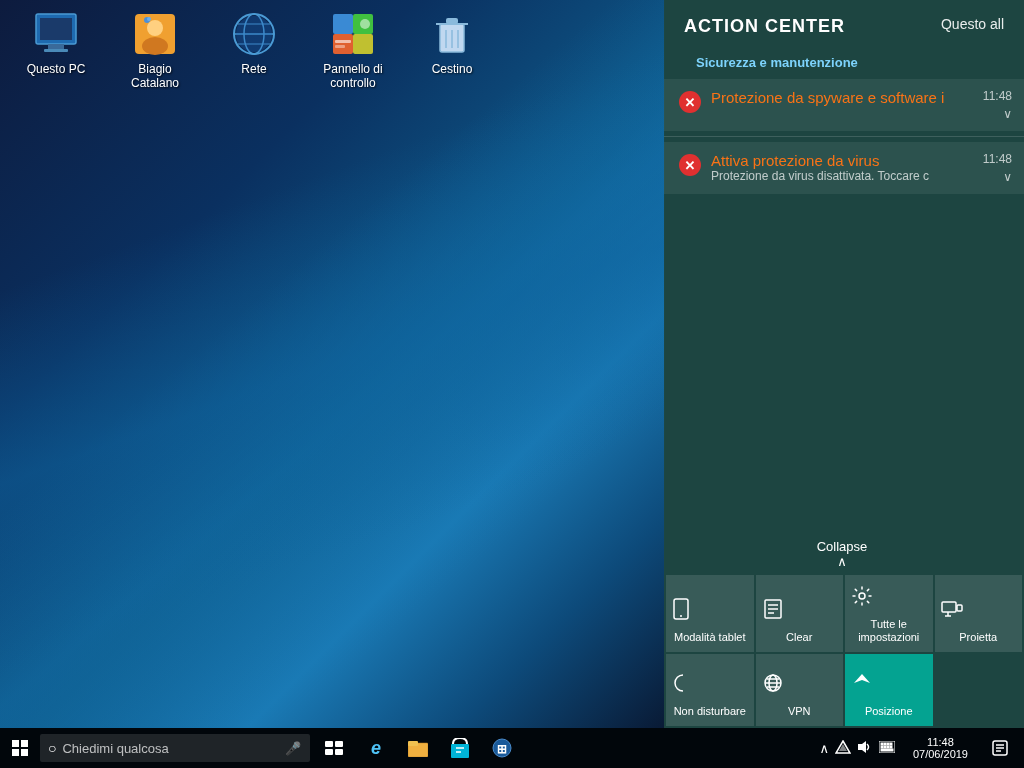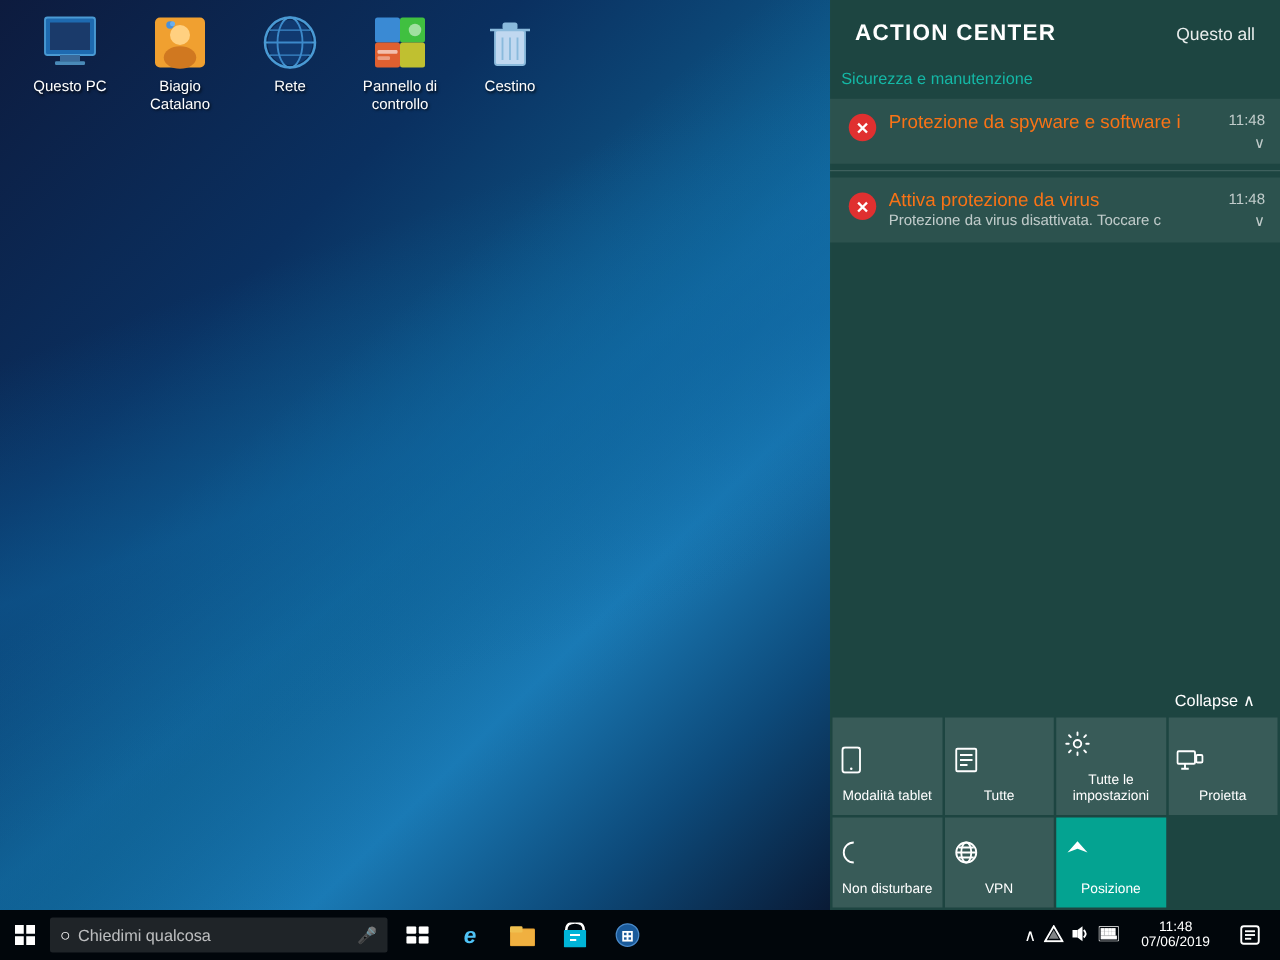--- a/index.html
+++ b/index.html
@@ -31,21 +31,21 @@
         linear-gradient(140deg, transparent 40%, rgba(20,120,180,0.4) 55%, transparent 75%);
     }
 
     
     .desktop-icons {
       position: absolute;
       top: 10px;
       left: 20px;
       display: flex;
       flex-direction: row;
-      gap: 16px;
+      gap: 27px;
     }
 
     .desktop-icon {
       display: flex;
       flex-direction: column;
       align-items: center;
       width: 72px;
       cursor: pointer;
       color: white;
       text-shadow: 1px 1px 2px rgba(0,0,0,0.8);
@@ -184,44 +184,43 @@
       width: 360px;
       height: 728px;
       background: rgba(30, 70, 65, 0.97);
       display: flex;
       flex-direction: column;
       z-index: 50;
     }
 
     .ac-header {
       display: flex;
-      align-items: center;
       justify-content: space-between;
       padding: 16px 20px 12px 20px;
     }
 
     .ac-title {
       color: white;
       font-size: 18px;
       font-weight: 600;
       letter-spacing: 1px;
     }
 
     .ac-clear-all {
       color: rgba(255,255,255,0.9);
       font-size: 14px;
       cursor: pointer;
       text-decoration: none;
     }
 
     .ac-section-title {
-      color: #14b8a6;
+      color: #7dd3fc;
       font-size: 13px;
-      font-weight: 400;
-      padding: 6px 20px 8px 9px;
+      font-weight: 700;
+      padding: 6px 20px 8px 32px;
     }
 
     
     .notification-item {
       display: flex;
       align-items: flex-start;
       padding: 10px 12px;
       margin: 1px 0;
       background: rgba(255,255,255,0.07);
       border-left: 3px solid transparent;
@@ -302,20 +301,21 @@
     }
 
     .ac-collapse-row {
       display: flex;
       justify-content: flex-end;
       align-items: center;
       padding: 6px 16px;
       color: white;
       font-size: 13px;
       cursor: pointer;
+      flex-direction: column;
     }
 
     .ac-collapse-row span {
       margin-right: 4px;
     }
 
     
     .quick-actions {
       display: grid;
       grid-template-columns: repeat(4, 1fr);
@@ -478,21 +478,21 @@
       </div>
       <div class="qa-tile">
         <div class="qa-icon">
           <svg width="22" height="22" viewBox="0 0 22 22" fill="none" stroke="white" stroke-width="1.5">
             <rect x="3" y="2" width="16" height="18" rx="1"></rect>
             <line x1="6" y1="7" x2="16" y2="7"></line>
             <line x1="6" y1="11" x2="16" y2="11"></line>
             <line x1="6" y1="15" x2="12" y2="15"></line>
           </svg>
         </div>
-        <span class="qa-label">Tutte</span>
+        <span class="qa-label">Clear</span>
       </div>
       <div class="qa-tile">
         <div class="qa-icon">
           <svg width="22" height="22" viewBox="0 0 22 22" fill="none" stroke="white" stroke-width="1.5">
             <circle cx="11" cy="11" r="3"></circle>
             <path d="M11 2v2M11 18v2M2 11h2M18 11h2M4.22 4.22l1.42 1.42M16.36 16.36l1.42 1.42M4.22 17.78l1.42-1.42M16.36 5.64l1.42-1.42" stroke-linecap="round"></path>
           </svg>
         </div>
         <span class="qa-label">Tutte le impostazioni</span>
       </div>

